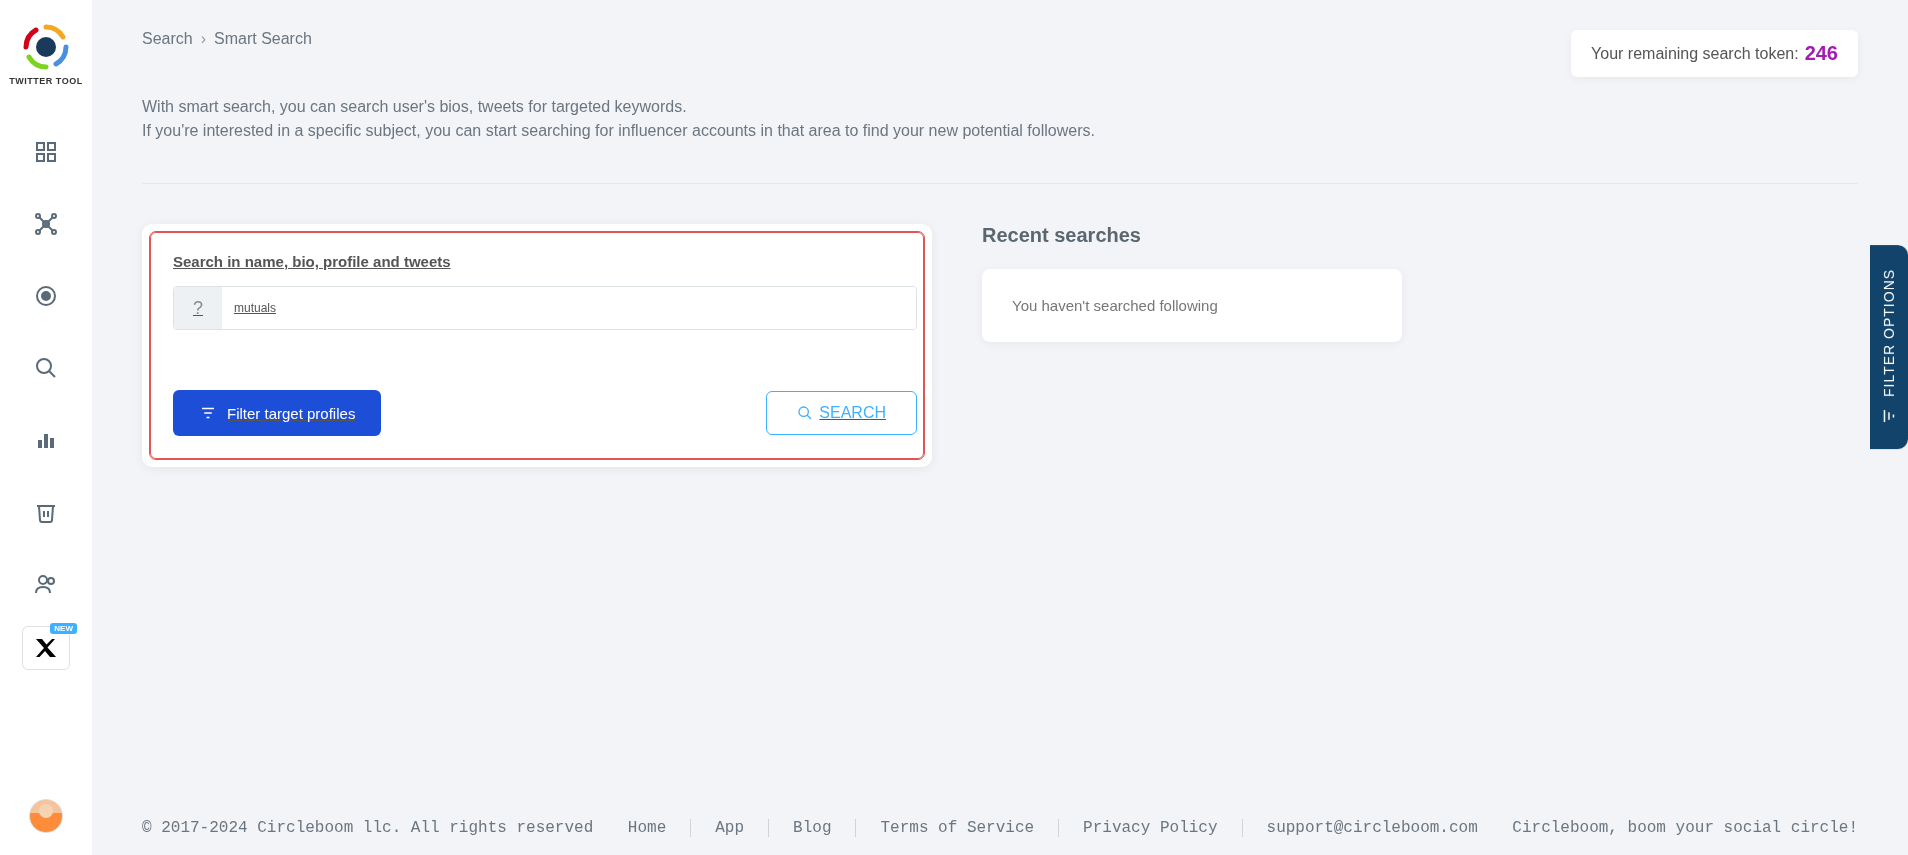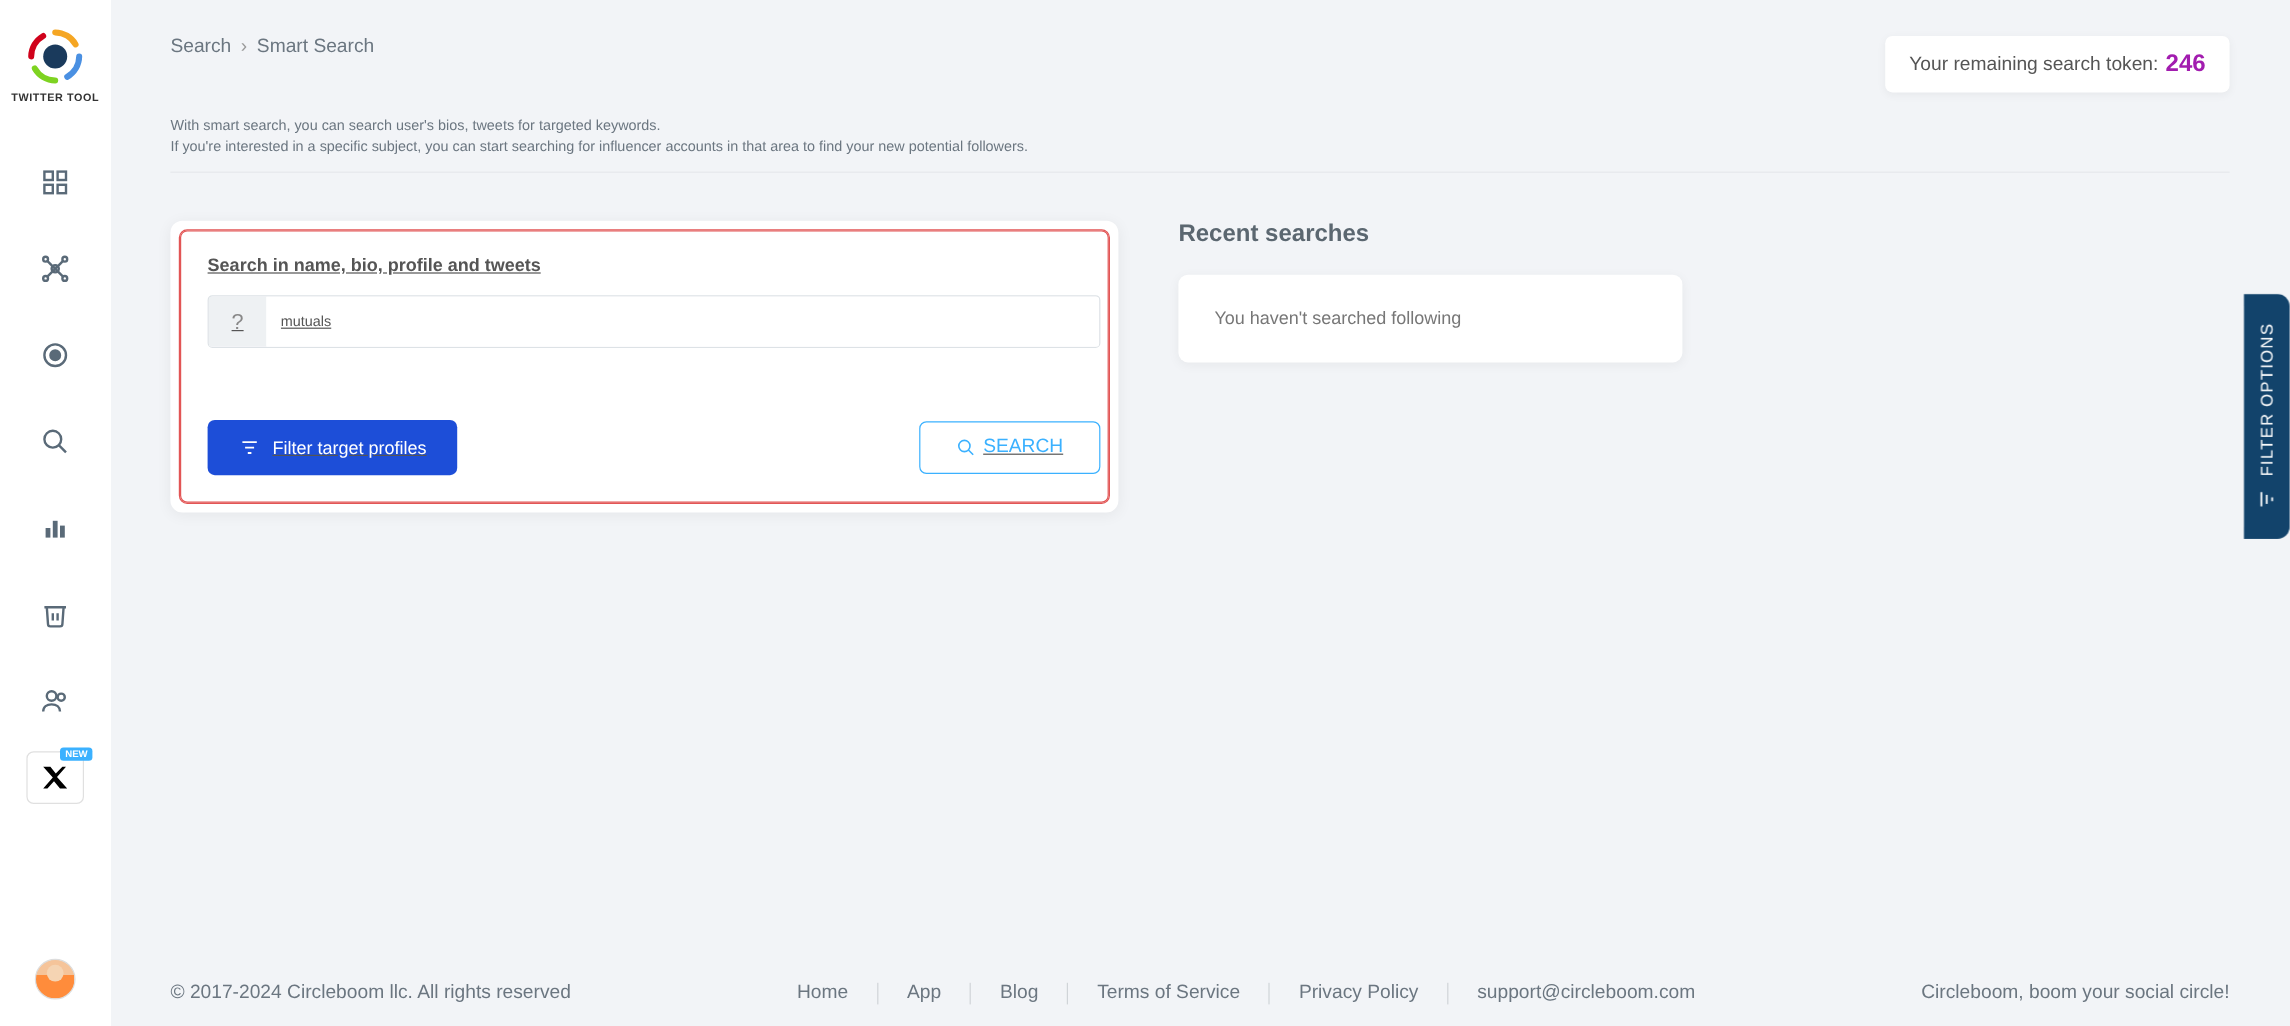--- a/index.html
+++ b/index.html
@@ -15,21 +15,21 @@
 .x-item { border: 1px solid #e0e0e0; border-radius: 6px; width: 48px; height: 44px; margin-top: 6px; }
 .avatar { width: 34px; height: 34px; border-radius: 50%; background: linear-gradient(180deg,#f5c49a 0%,#f5c49a 40%,#ff8c3b 40%,#ff8c3b 100%); position: absolute; bottom: 22px; left: 29px; border: 1px solid #ddd; display:flex; align-items:flex-start; justify-content:center; overflow:hidden;}
 .avatar::before{content:"";width:14px;height:14px;background:#f5d4b3;border-radius:50%;margin-top:4px;}
 
 .main { margin-left: 92px; padding: 30px 50px 0 50px; height: 100%; position: relative; }
 .header-row { display: flex; justify-content: space-between; align-items: flex-start; margin-bottom: 18px; }
 .breadcrumb { display: flex; align-items: center; gap: 8px; font-size: 16px; color: #6b7680; }
 .breadcrumb .chev { color: #999; }
 .token-box { background: #fff; padding: 12px 20px; border-radius: 6px; box-shadow: 0 2px 8px rgba(0,0,0,0.05); font-size: 16px; color: #555; display:flex; align-items:center; gap:6px;}
 .token-num { color: #a21caf; font-weight: 700; font-size: 20px; }
-.intro { font-size: 12px; color: #6b7680; line-height: 1.5; margin-bottom: 12px; }
+.intro { font-size: 16px; color: #6b7680; line-height: 1.5; margin-bottom: 40px; }
 .divider { border: none; border-top: 1px solid #e5e8eb; margin-bottom: 40px; }
 
 .content-row { display: flex; gap: 50px; align-items: flex-start; }
 .search-card-outer { background: #fff; border-radius: 10px; padding: 8px; box-shadow: 0 2px 12px rgba(0,0,0,0.06); width: 790px; }
 .search-card { border: 2px solid #d9534f44; border-radius: 6px; padding: 20px 6px 22px 22px; border-color: #e25555; border-width:1px; outline:1px solid #e25555;text-decoration:underline; }
 .search-label { font-size: 15px; font-weight: 600; color: #555; margin-bottom: 16px; }
 .input-group { display: flex; border: 1px solid #dde2e6; border-radius: 4px; overflow: hidden; margin-bottom: 60px; }
 .input-prefix { width: 48px; background: #eef1f3; display: flex; align-items: center; justify-content: center; color: #888; font-size: 18px; }
 .search-input { flex: 1; border: none; padding: 14px 12px; font-size: 12px; color: #555; outline: none; }
 .card-actions { display: flex; justify-content: space-between; align-items: center; }
@@ -38,21 +38,21 @@
 .btn-search { background: #fff; color: #3bb1ff; border: 1px solid #3bb1ff; padding: 12px 30px; border-radius: 6px; font-size: 16px; display: flex; align-items: center; gap: 6px; cursor: pointer; font-weight: 500; }
 .btn-search svg { width: 16px; height: 16px; }
 
 .recent { flex: 1; }
 .recent-title { font-size: 20px; font-weight: 700; color: #5b6770; margin-bottom: 22px; }
 .recent-card { background: #fff; border-radius: 8px; padding: 28px 30px; box-shadow: 0 2px 10px rgba(0,0,0,0.05); color: #777; font-size: 15px; max-width: 420px;}
 
 .filter-tab { position: fixed; right: 0; top: 245px; background: #12436b; color: #fff; padding: 24px 10px; border-radius: 10px 0 0 10px; writing-mode: vertical-rl; transform: rotate(180deg); font-size: 14px; letter-spacing: 1px; display: flex; align-items: center; gap: 10px; cursor: pointer; }
 .filter-tab svg { width: 18px; height: 18px; transform: rotate(90deg); }
 
-.footer { position: absolute; bottom: 0; left: 92px; right: 0; padding: 20px 50px 18px 50px; display: flex; align-items: center; font-size: 16px; color: #6b7680; }
+.footer { position: absolute; bottom: 0; left: 92px; right: 0; padding: 20px 50px 18px 50px; display: flex; align-items: center; font-size: 16px; color: #6b7680; font-family: Liberation Mono, monospace; }
 .footer .copy { flex: 0 0 auto; }
 .footer-links { display: flex; gap: 0; margin: 0 auto; }
 .footer-links a { color: #6b7680; text-decoration: none; padding: 0 24px; border-right: 1px solid #d0d4d8; cursor:pointer;}
 .footer-links a:last-child { border-right: none; }
 .tagline { flex: 0 0 auto; }
 </style>
 </head>
 <body>
 
 <div class="sidebar">

